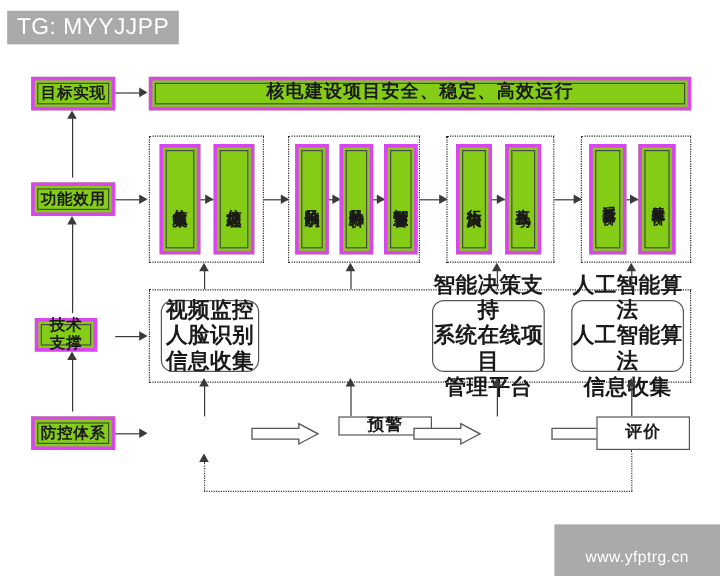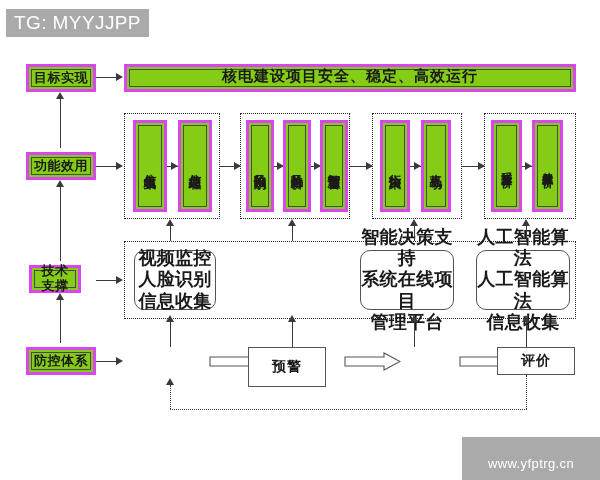--- a/index.html
+++ b/index.html
@@ -234,21 +234,21 @@
   <div class="ln hline" style="left:96px;top:361px;width:22px;"></div>
   <div class="arrow-r" style="left:116px;top:357px;"></div>
 
 
   <div class="block-arrow" style="left:209px;top:352px;">
     <svg width="57" height="19" viewBox="0 0 57 19">
       <path d="M1 5 L40 5 L40 1 L56 9.5 L40 18 L40 14 L1 14 Z" fill="#ffffff" stroke="#555555" stroke-width="1.1"></path>
     </svg>
   </div>
 
-  <div class="plain fs-bottom" style="left:248px;top:347px;width:78px;height:40px;">
+  <div class="plain fs-bottom" style="left:282px;top:347px;width:78px;height:16px;">
     <span>预警</span>
   </div>
 
   <div class="block-arrow" style="left:344px;top:352px;">
     <svg width="57" height="19" viewBox="0 0 57 19">
       <path d="M1 5 L40 5 L40 1 L56 9.5 L40 18 L40 14 L1 14 Z" fill="#ffffff" stroke="#555555" stroke-width="1.1"></path>
     </svg>
   </div>
 
 

